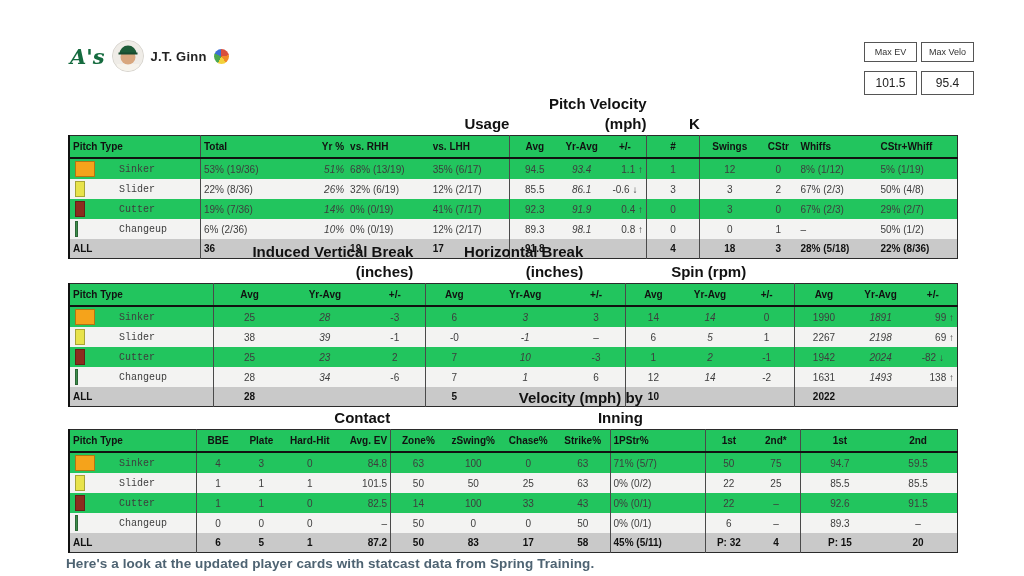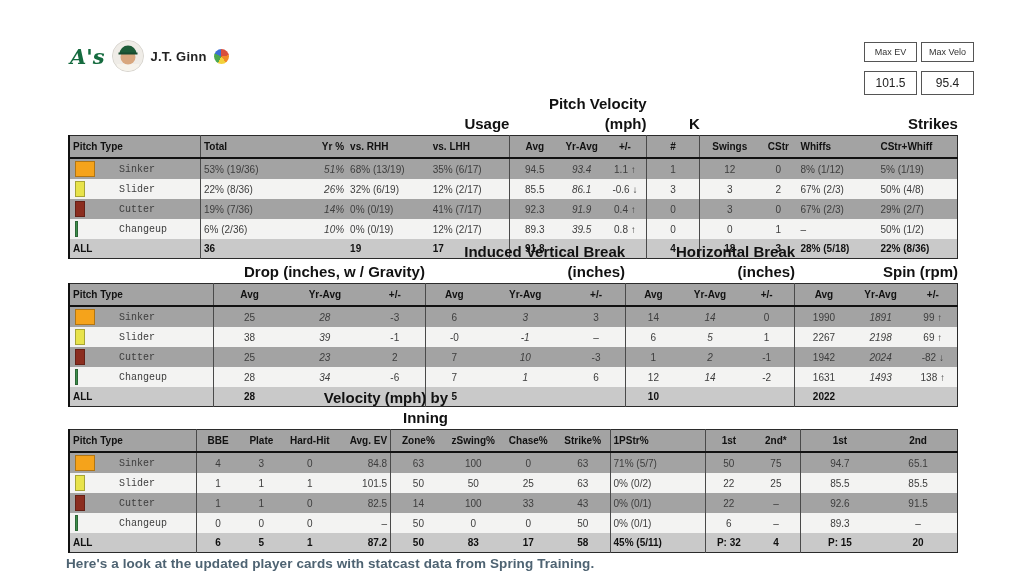--- a/index.html
+++ b/index.html
@@ -20,31 +20,31 @@
   .maxbox { display:flex; flex-direction:column; gap:9px; width:53px; }
   .maxbox .lbl { border:1px solid #555; font-size:9px; text-align:center; padding:4px 1px; color:#333; background:#fff; }
   .maxbox .val { border:1px solid #555; font-size:12px; text-align:center; padding:4px 1px; color:#222; background:#fff; }
 
   
   .tblock { position:absolute; left:68px; width:890px; }
   .group-row { display:flex; align-items:flex-end; margin-bottom:2px; }
   .group-label { font-weight:bold; font-size:15px; text-align:right; color:#111;
                  white-space:pre-line; line-height:1.3; box-sizing:border-box; }
   table.stat { width:100%; border-collapse:collapse; table-layout:fixed;
-               border:1px solid #2b2b2b; border-left:2px solid #111; background:#a3a3a3; }
+               border:1px solid #2b2b2b; border-left:2px solid #111; background:#22c55e; }
   table.stat th { font-size:10px; font-weight:bold; color:#111; padding:5px 3px;
                   border-bottom:2px solid #111; overflow:hidden; white-space:nowrap; }
   table.stat td { font-size:10px; color:#3d3d3d; padding:2px 3px; height:15px;
                   overflow:hidden; white-space:nowrap; }
   tr.odd td { background:#f3f3f2; }
   tr.allrow td { background:#c9c9c9; font-weight:bold; color:#111; }
   .gs { border-left:1px solid #4a4a4a; }
   .al-l { text-align:left; } .al-c { text-align:center; } .al-r { text-align:right; }
   .it { font-style:italic; color:#5c5c5c; }
-  .pos { color:#a23c2b; } .neg { color:#3c4a96; }
+  .pos { color:#a23c2b;text-align:right; } .neg { color:#3c4a96; }
   .faded { color:#bcbcbc; } .blue { color:#3d51b5; }
   th.pth { padding-left:9px; }
   .pcell { display:flex; align-items:center; }
   .sw-wrap { width:26px; flex:0 0 26px; display:flex; align-items:center; padding-left:2px; box-sizing:border-box; }
   .sw { height:16px; border:1px solid rgba(0,0,0,0.28); box-sizing:border-box; }
   .pname { padding-left:20px;font-family:Liberation Mono, monospace; }
   td.all-label { padding-left:48px; }
 
   
   .caption { position:absolute; left:66px; top:540px; font-size:13.5px; font-weight:600;
@@ -80,21 +80,20 @@
       <div class="val">95.4</div>
     </div>
   </div>
 
   <div class="tblock" style="top:78px">
       <div class="group-row">
         <div class="group-label" style="width: 14.8%;"></div>
         <div class="group-label" style="width: 34.8%;">Usage</div>
         <div class="group-label" style="width: 15.4%;">Pitch Velocity (mph)</div>
         <div class="group-label" style="width: 6%;">K</div>
-        <div class="group-label" style="width: 29%;">Strikes</div>
       </div>
       <table class="stat">
         <colgroup>
           <col style="width: 14.8%;">
           <col style="width: 11%;">
           <col style="width: 5.5%;">
           <col style="width: 9.3%;">
           <col style="width: 9%;">
           <col style="width: 5.6%;">
           <col style="width: 5%;">
@@ -196,21 +195,21 @@
                   <span class="sw" style="background: rgb(62, 142, 76); width: 3px;"></span>
                 </span>
                 <span class="pname">Changeup</span>
               </div>
             </td>
             <td class="al-l gs">6% (2/36)</td>
             <td class="al-r it">10%</td>
             <td class="al-l">0% (0/19)</td>
             <td class="al-l">12% (2/17)</td>
             <td class="al-c gs">89.3</td>
-            <td class="al-c it">39.5</td>
+            <td class="al-c it">98.1</td>
             <td class="al-c pos">0.8 ↑</td>
             <td class="al-c gs">0</td>
             <td class="al-c gs">0</td>
             <td class="al-c">1</td>
             <td class="al-l">–</td>
             <td class="al-l">50% (1/2)</td>
           </tr>
           <tr class="allrow">
             <td class="al-l all-label">ALL</td>
             <td class="al-l gs">36</td>
@@ -225,21 +224,20 @@
             <td class="al-c">3</td>
             <td class="al-l">28% (5/18)</td>
             <td class="al-l">22% (8/36)</td>
           </tr>
         </tbody>
       </table>
     </div>
   <div class="tblock" style="top:226px">
       <div class="group-row">
         <div class="group-label" style="width: 16.3%;"></div>
-        <div class="group-label" style="width: 23.8%;">Drop (inches, w / Gravity)</div>
         <div class="group-label" style="width: 22.5%;">Induced Vertical Break (inches)</div>
         <div class="group-label" style="width: 19.1%;">Horizontal Break (inches)</div>
         <div class="group-label" style="width: 18.3%;">Spin (rpm)</div>
       </div>
       <table class="stat">
         <colgroup>
           <col style="width: 16.3%;">
           <col style="width: 8%;">
           <col style="width: 9%;">
           <col style="width: 6.8%;">
@@ -373,20 +371,21 @@
             <td class="al-c gs">2022</td>
             <td class="al-c"></td>
             <td class="al-c"></td>
           </tr>
         </tbody>
       </table>
     </div>
   <div class="tblock" style="top:372px">
       <div class="group-row">
         <div class="group-label" style="width: 14.3%;"></div>
+        <div class="group-label" style="width: 21.9%;">Contact</div>
         <div class="group-label" style="width: 10.7%;"></div>
         <div class="group-label" style="width: 17.7%;">Velocity (mph) by Inning</div>
       </div>
       <table class="stat">
         <colgroup>
           <col style="width: 14.3%;">
           <col style="width: 4.9%;">
           <col style="width: 4.9%;">
           <col style="width: 6%;">
           <col style="width: 6.1%;">
@@ -433,21 +432,21 @@
             <td class="al-c">0</td>
             <td class="al-r">84.8</td>
             <td class="al-c gs">63</td>
             <td class="al-c">100</td>
             <td class="al-c">0</td>
             <td class="al-c">63</td>
             <td class="al-l gs">71% (5/7)</td>
             <td class="al-c gs">50</td>
             <td class="al-c faded">75</td>
             <td class="al-c gs">94.7</td>
-            <td class="al-c">65.1</td>
+            <td class="al-c">59.5</td>
           </tr>
           <tr class="odd">
             <td class="al-l">
               <div class="pcell">
                 <span class="sw-wrap">
                   <span class="sw" style="background: rgb(232, 227, 75); width: 10px;"></span>
                 </span>
                 <span class="pname">Slider</span>
               </div>
             </td>

